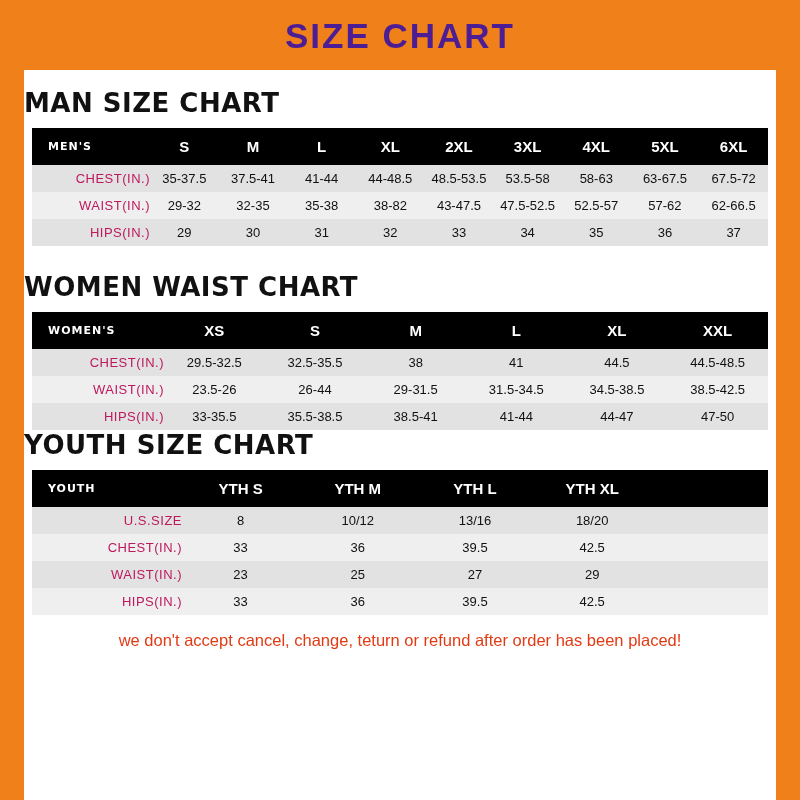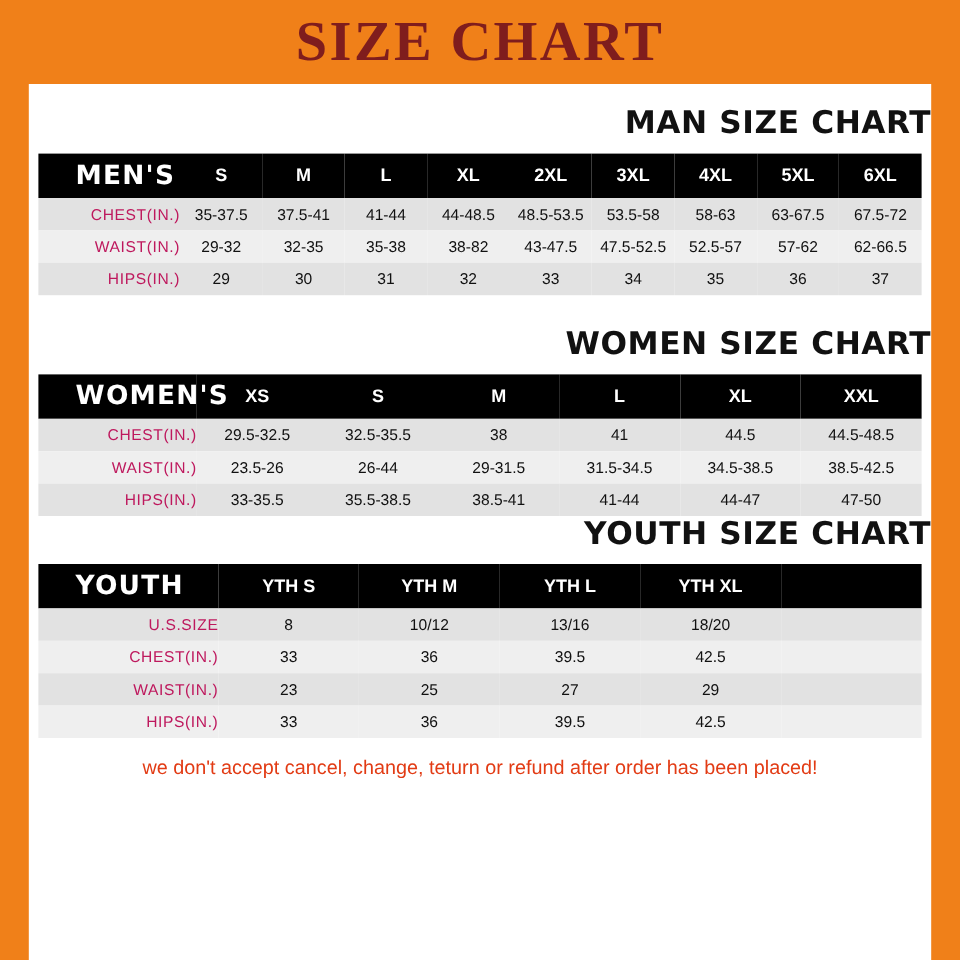--- a/index.html
+++ b/index.html
@@ -33,36 +33,36 @@
 
   .banner {
     position: relative;
     height: 70px;
     background: #f08019;
     display: flex;
     align-items: center;
     justify-content: center;
   }
   .banner-title {
-    font-family: Liberation Serif, serif;
+    font-family: Liberation Sans, sans-serif;
     font-weight: bold;
-    font-size: 47px;
+    font-size: 35px;
     letter-spacing: 2px;
-    color: #7f1d1d;
+    color: #4c1d95;
     line-height: 1;
   }
 
   .content {
     position: relative;
     padding: 0 24px;
     box-sizing: border-box;
   }
 
   .section-title {
-    text-align: right;
+    text-align: left;
     font-family: "DejaVu Sans", sans-serif;
     font-weight: bold;
     font-size: 26px;
     color: #111;
     letter-spacing: 0.5px;
   }
   .t1 { margin-top: 18px; }
   .t2 { margin-top: 26px; }
   .t3 { }
 
@@ -83,24 +83,24 @@
   }
   table.size thead th {
     background: #000;
     color: #fff;
     font-size: 15px;
     font-weight: bold;
     height: 37px;
   }
   table.size thead th.rowlab {
     text-align: left;
-    padding-left: 31px;
+    padding-left: 16px;
     font-family: "DejaVu Sans", sans-serif;
     letter-spacing: 1px;
-    font-size: 22px;
+    font-size: 11px;
   }
   table.size tbody tr.odd td { background: #e2e2e2; }
   table.size tbody tr.even td { background: #efefef; }
   table.size tbody td.rowlab {
     font-size: 13px;
     letter-spacing: 0.5px;
     color: #be185d;
     text-align: right;
   }
 
@@ -194,21 +194,21 @@
           <td>32</td>
           <td>33</td>
           <td>34</td>
           <td>35</td>
           <td>36</td>
           <td>37</td>
         </tr>
       </tbody>
     </table>
 
-    <div class="section-title t2">WOMEN SIZE CHART</div>
+    <div class="section-title t2">WOMEN WAIST CHART</div>
     <table class="size women">
       <colgroup>
         <col class="c0">
           <col>
           <col>
           <col>
           <col>
           <col>
           <col>
       </colgroup>

